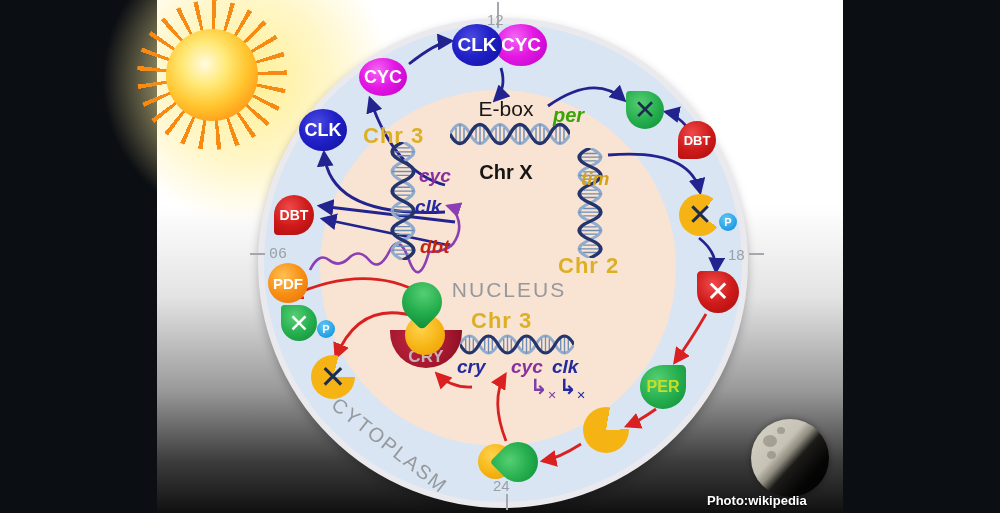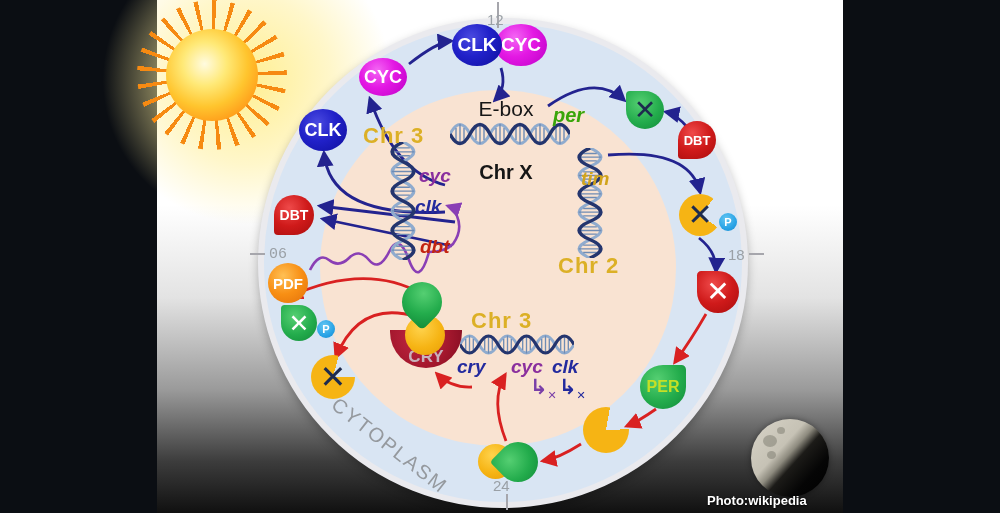--- a/index.html
+++ b/index.html
@@ -81,20 +81,21 @@
 
   <div class="tick-line" style="left:340px;top:2px;width:2px;height:26px;"></div>
   <div class="tick-text" style="left:330px;top:11px;">12</div>
   <div class="tick-line" style="left:93px;top:253px;width:15px;height:2px;"></div>
   <div class="tick-text" style="left:112px;top:246px;font-family:Liberation Mono, monospace;">06</div>
   <div class="tick-text" style="left:571px;top:246px;">18</div>
   <div class="tick-line" style="left:592px;top:253px;width:15px;height:2px;"></div>
   <div class="tick-text" style="left:336px;top:477px;">24</div>
   <div class="tick-line" style="left:349px;top:494px;width:2px;height:16px;"></div>
 
+  <div class="compart" style="left:286px;top:278px;width:132px;font-size:21px;text-align:center;">NUCLEUS</div>
   <div class="compart" style="left:160px;top:440px;width:160px;font-size:20px;transform:rotate(38deg);">CYTOPLASM</div>
 
   <svg class="abs" width="686" height="513" style="left:0;top:0;pointer-events:none;">
     <g fill="none" stroke="#23238f" stroke-width="2.8">
       <path d="M288 185 Q238 172 213 99" marker-end="url(#mb)"></path>
       <path d="M288 212 Q173 218 167 153" marker-end="url(#mb)"></path>
       <path d="M298 222 L163 206" marker-end="url(#mb)"></path>
       <path d="M295 246 L166 219" marker-end="url(#mb)"></path>
       <path d="M252 64 Q280 42 294 41" marker-end="url(#mb)"></path>
       <path d="M344 68 Q350 88 338 100" marker-end="url(#mb)"></path>

